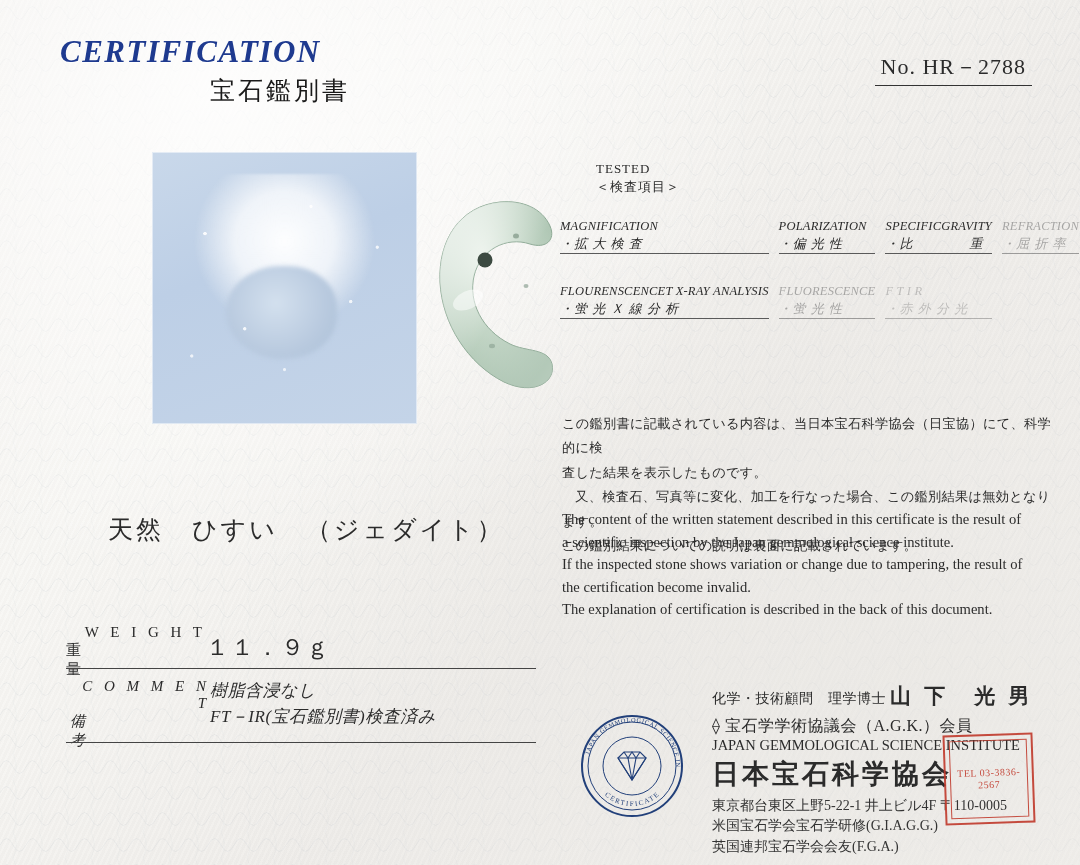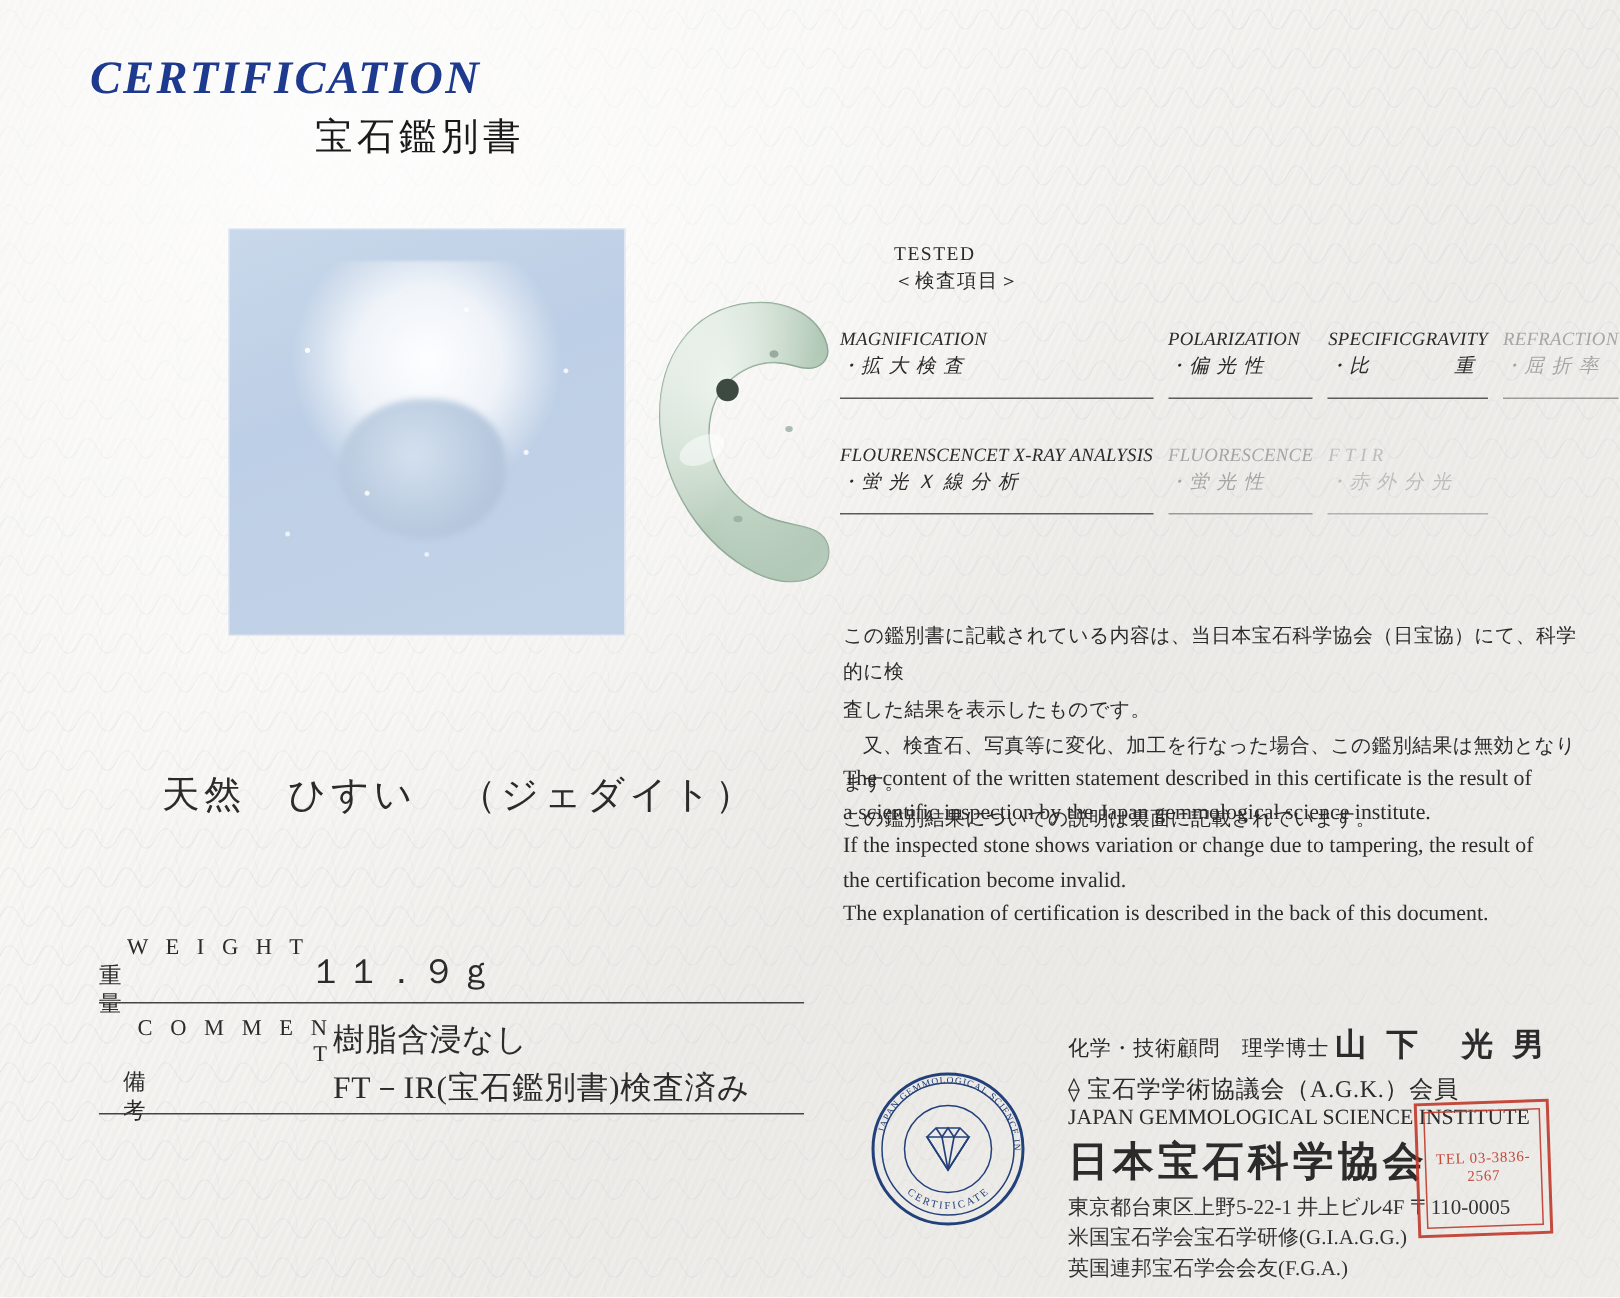--- a/index.html
+++ b/index.html
@@ -142,21 +142,21 @@
   }
   .test-cell .en {
     font-size: 12.5px;
     letter-spacing: 0.2px;
     white-space: nowrap;
   }
   .test-cell .jp {
     margin-top: 1px;
     font-size: 13px;
     border-bottom: 1px solid #5a5a5a;
-    padding-bottom: 12px;
+    padding-bottom: 0;
     white-space: nowrap;
     letter-spacing: 1px;
   }
   .test-cell.faded .en,
   .test-cell.faded .jp { color: #6d6d6d; opacity: 0.55; }
   .test-cell.faded2 .en,
   .test-cell.faded2 .jp { color: #7a7a7a; opacity: 0.4; }
 
   
   .jp-para {
@@ -193,23 +193,24 @@
 
   
   .field-weight {
     position: absolute;
     left: 66px;
     top: 624px;
     width: 470px;
   }
   .field-comment {
     position: absolute;
-    left: 82px;
+    left: 70px;
     top: 678px;
     width: 470px;
+    font-style: italic;
   }
   .label-en {
     font-size: 15px;
     letter-spacing: 4px;
     text-align: right;
   }
   .label-jp {
     font-size: 15px;
     letter-spacing: 22px;
   }
@@ -217,21 +218,21 @@
     display: flex;
     align-items: flex-start;
   }
   .field-labels { width: 140px; flex: 0 0 140px; }
   .field-value-weight {
     font-size: 23px;
     letter-spacing: 2px;
     margin-top: 8px;
   }
   .field-value-comment {
-    font-size: 21px;
+    font-size: 17px;
     line-height: 1.5;
     letter-spacing: 0.5px;
   }
   .rule {
     position: absolute;
     left: 66px;
     width: 470px;
     border-bottom: 1px solid #444;
   }
   .rule-1 { top: 668px; }
@@ -324,20 +325,21 @@
       </pattern>
     </defs>
     <rect x="0" y="0" width="1080" height="865" fill="url(#wave)"></rect>
   </svg>
   <div class="paper-sheen"></div>
 
   <div class="title-block">
     <div class="cert-title">CERTIFICATION</div>
     <div class="cert-title-jp">宝石鑑別書</div>
   </div>
+  <div class="cert-no">No. HR－2788</div>
 
   <div class="photo-frame">
     <div class="photo-splash"></div>
     <div class="photo-blob"></div>
     <div class="photo-speckle"></div>
   </div>
 
   <div class="gem-wrap">
     <svg width="130" height="200" viewBox="0 0 130 200">
       <defs>

